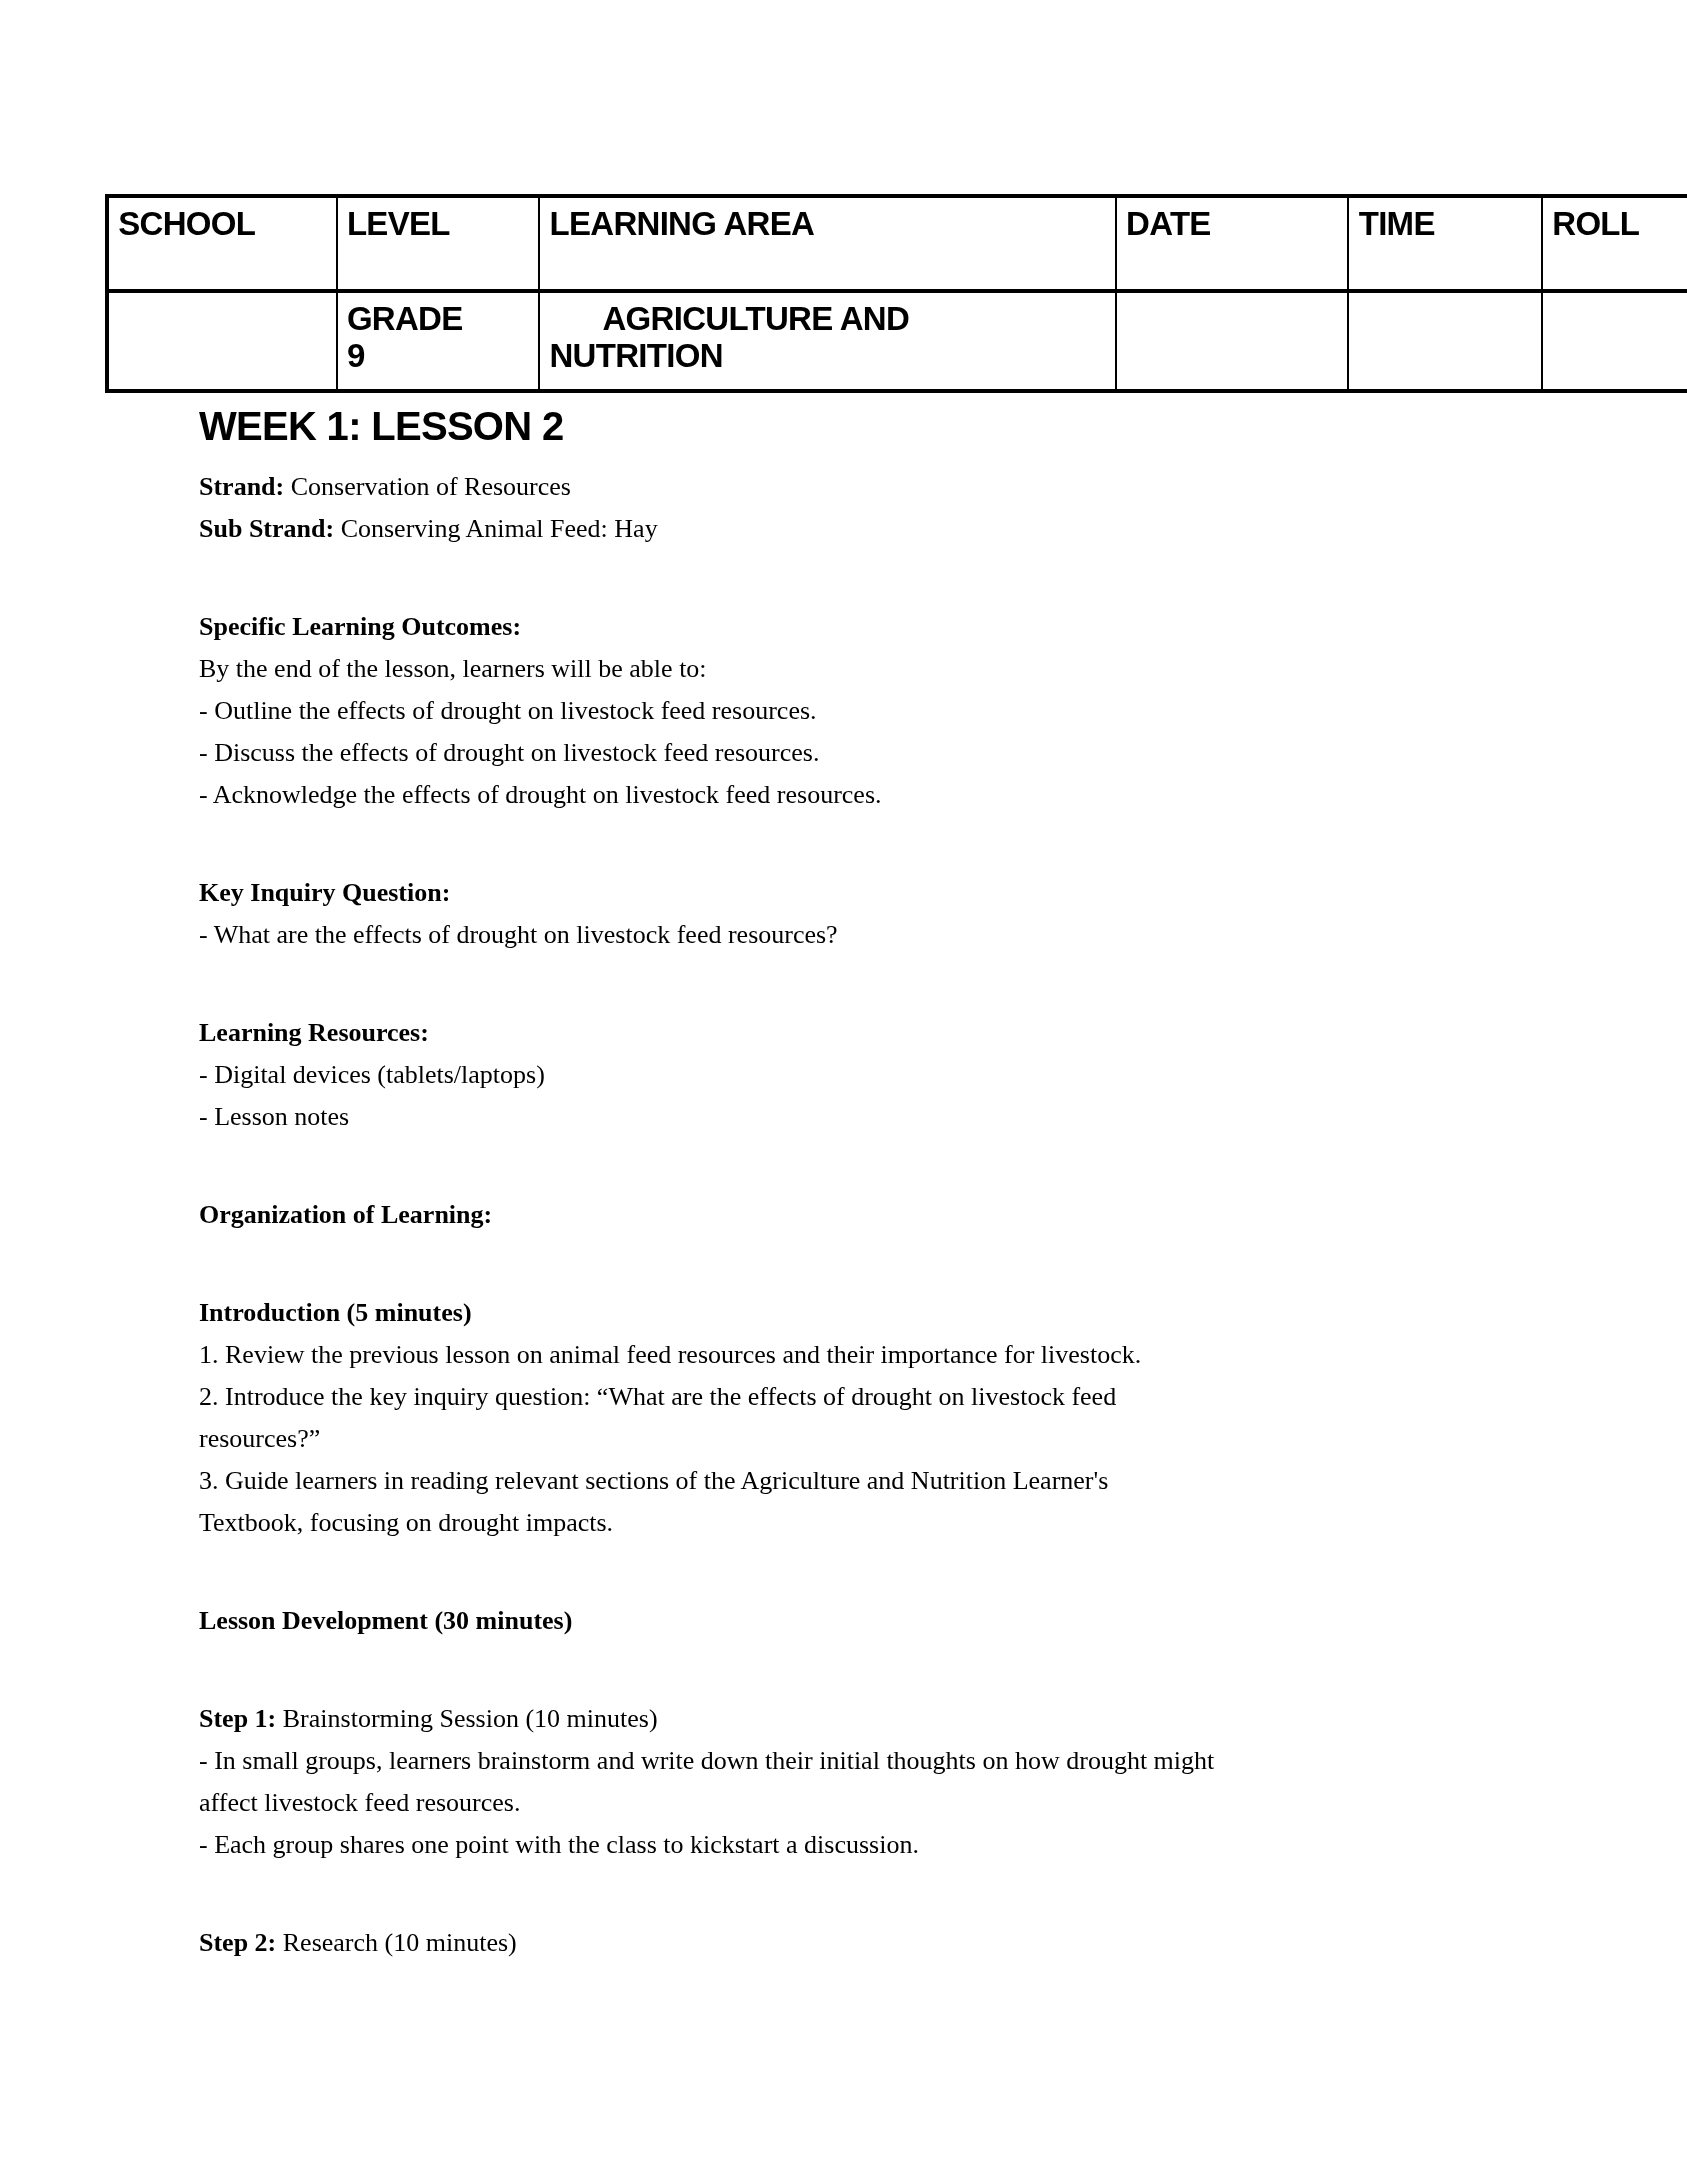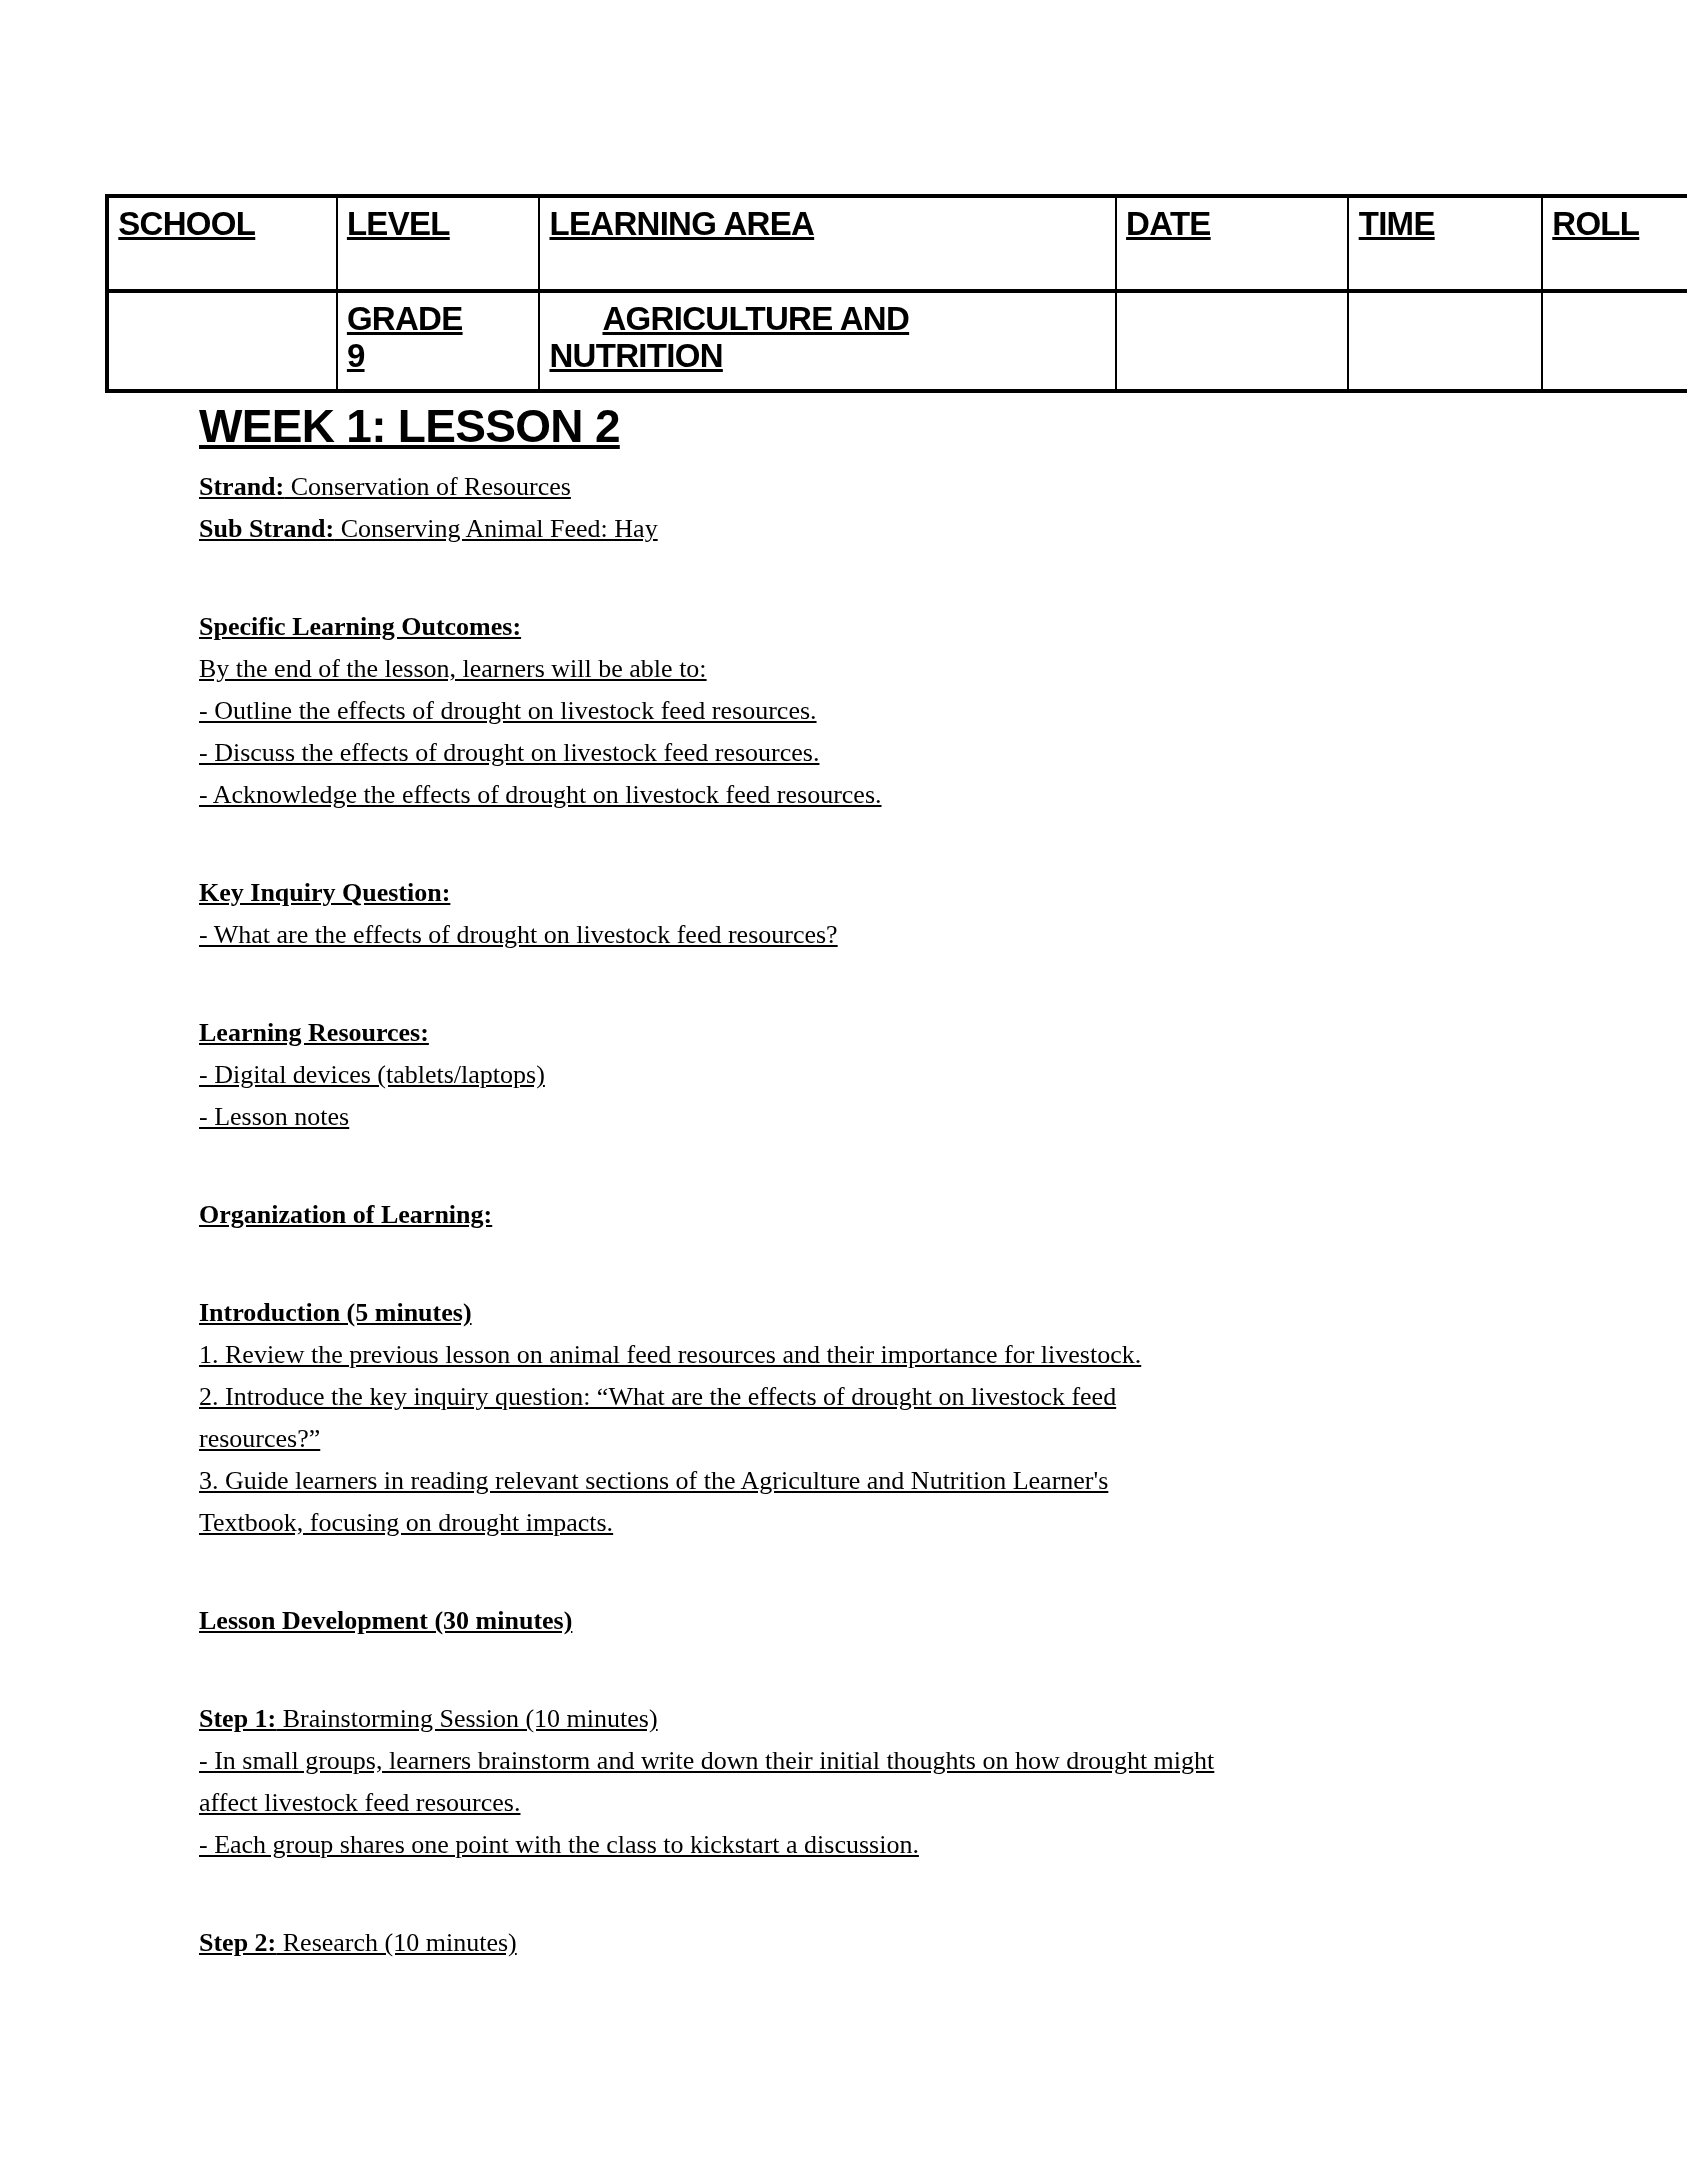--- a/index.html
+++ b/index.html
@@ -8,21 +8,20 @@
     height: 2183px;
     position: relative;
     font-family: "Liberation Serif", serif;
     color: #000000;
   }
   .page {
     box-sizing: border-box;
     width: 1687px;
     height: 1900px;
     padding: 194px 115px 0 105px;
-    text-decoration: underline;
   }
   
   table.info {
     border-collapse: collapse;
     table-layout: fixed;
     width: 1502px;
     border: 4px solid #000;
     font-family: "Liberation Sans", sans-serif;
     font-weight: bold;
     font-size: 33px;
@@ -42,21 +41,21 @@
   td.c-area   { width: 556px; }
   td.c-date   { width: 212px; }
   td.c-time   { width: 173px; }
   td.c-roll   { width: 171px; }
   .area-indent { padding-left: 53px; }
   
   .week-title {
     margin: 10.6px 0 0 94px;
     font-family: "Liberation Sans", sans-serif;
     font-weight: bold;
-    font-size: 46px;
+    font-size: 40px;
     line-height: 44px;
     letter-spacing: -0.7px;
     white-space: nowrap;
   }
   
   .body-text {
     margin: 18.5px 0 0 94px;
     width: 1297px;
     font-size: 26px;
     line-height: 42px;

